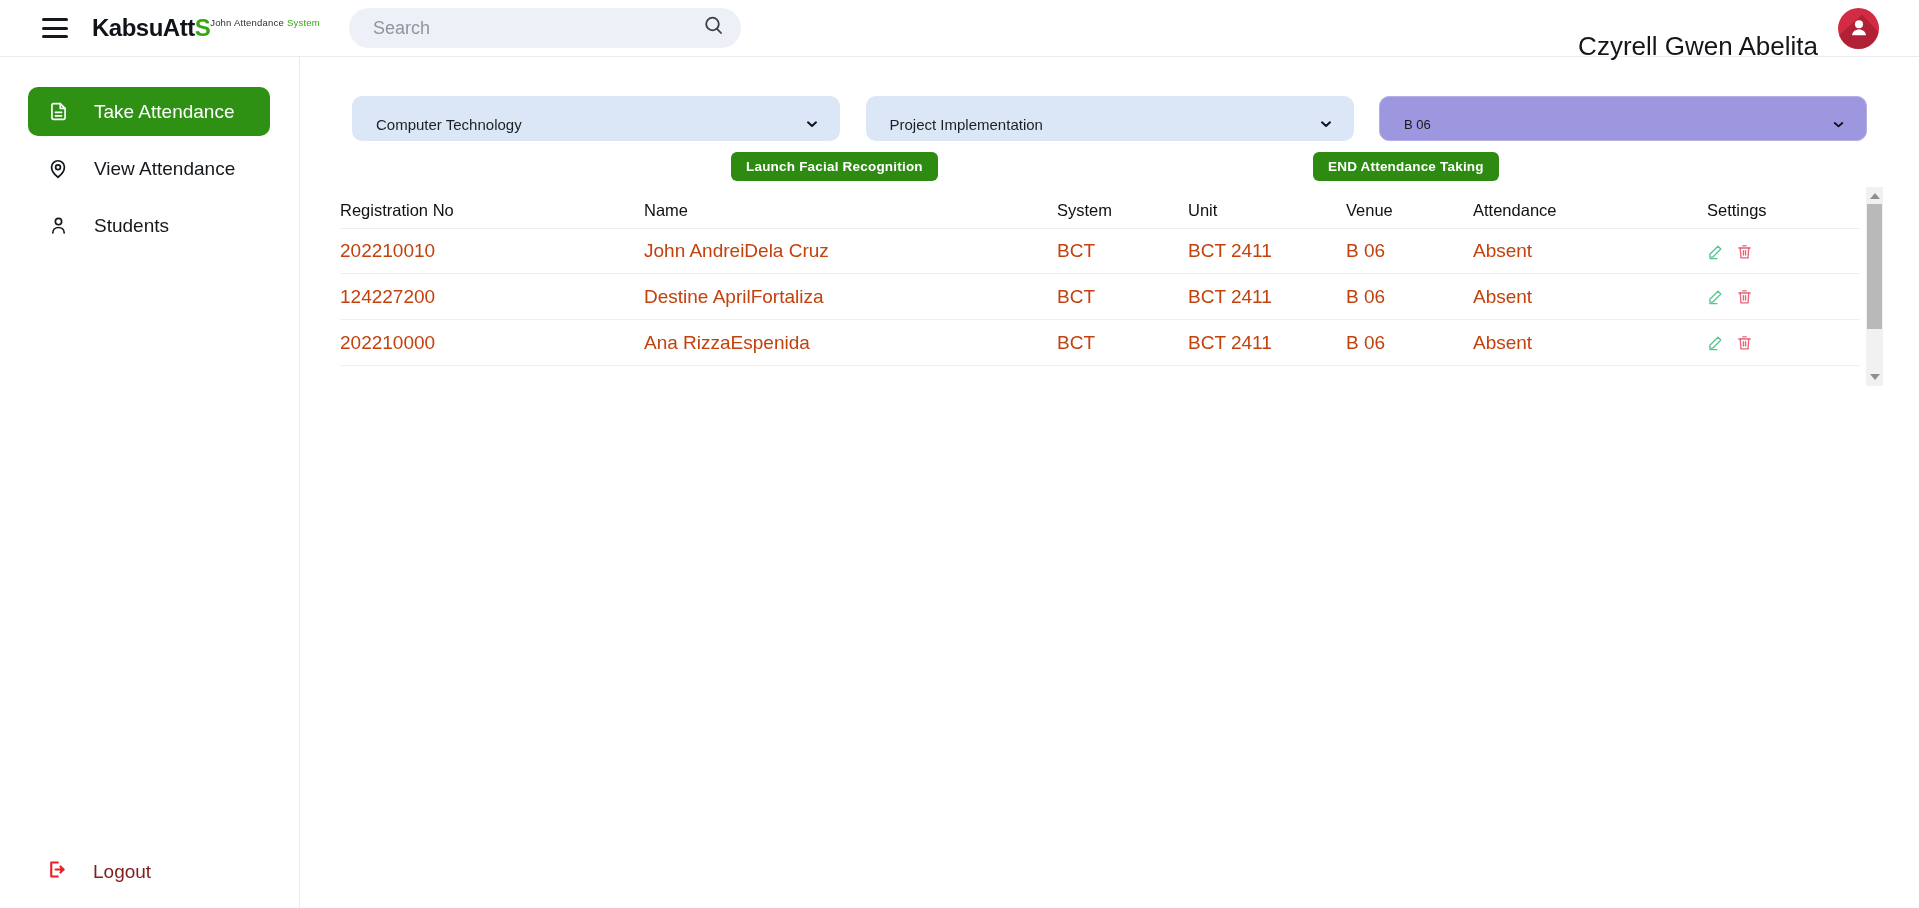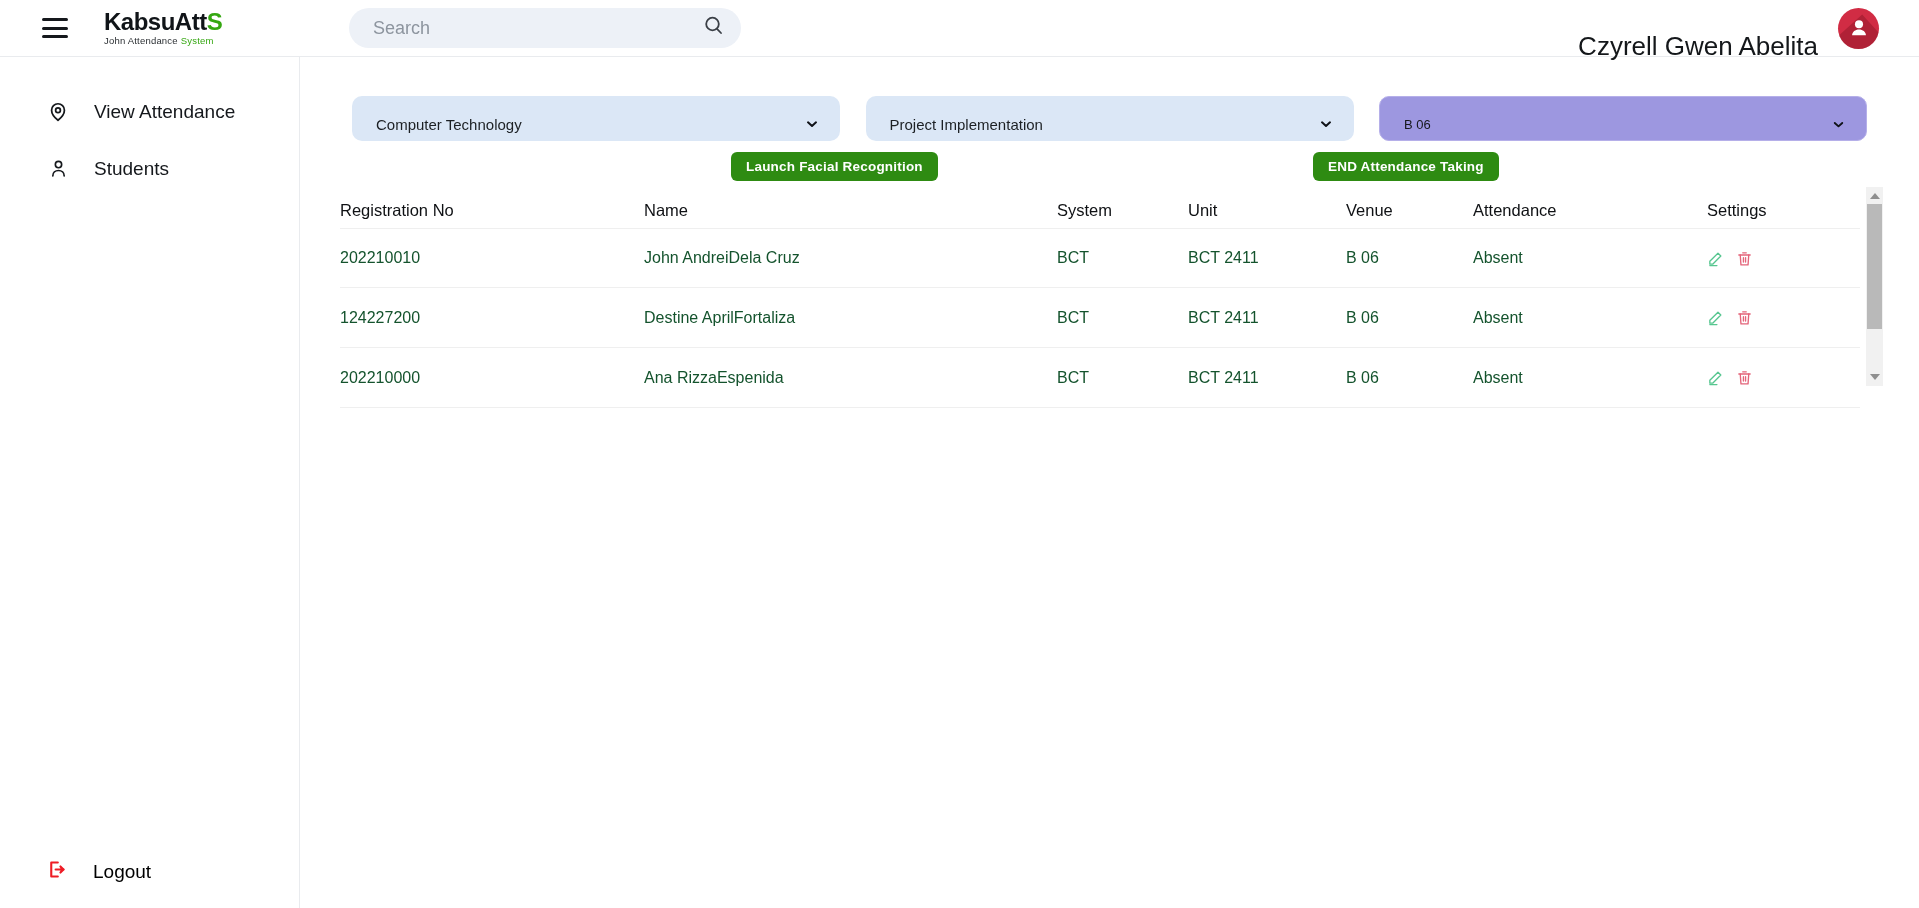--- a/index.html
+++ b/index.html
@@ -5,21 +5,21 @@
   * { margin:0; padding:0; box-sizing:border-box; }
   html,body { width:1919px; height:908px; background:#fff; overflow:hidden;
     font-family:"Liberation Sans", sans-serif; color:#1c1c1c; }
 
   
   .header { position:absolute; top:0; left:0; width:1919px; height:57px;
     background:#fff; border-bottom:1px solid #e9ebee; display:flex; align-items:center; z-index:5; }
   .hamburger { margin-left:42px; width:26px; height:20px; display:flex; flex-direction:column;
     justify-content:space-between; cursor:pointer; }
   .hamburger span { display:block; height:3px; border-radius:2px; background:#15181c; }
-  .logo { margin-left:36px; display:flex; flex-direction:column; line-height:1; }
+  .logo { margin-left:24px; display:flex; flex-direction:row; line-height:1; }
   .brand { font-size:24px; font-weight:bold; letter-spacing:-0.5px; color:#101418; }
   .brand .accent { color:#35a711; }
   .logo-sub { font-size:9.5px; color:#2b2f33; margin-top:2px; letter-spacing:0.2px; }
   .logo-sub .accent { color:#35a711; margin-left:3px; }
   .search-pill { position:absolute; left:349px; top:8px; width:392px; height:40px;
     background:#edf1f7; border-radius:20px; display:flex; align-items:center; padding:0 16px 0 24px;gap:9px; }
   .search-pill input { flex:1; border:none; outline:none; background:transparent;
     font-size:18px; color:#2a2e33; font-family:"Liberation Sans",sans-serif; }
   .search-pill input::placeholder { color:#8d959f; }
   .username { margin-left:auto; font-size:26px; color:#14171a;margin-top:36px; }
@@ -32,21 +32,21 @@
   
   .sidebar { position:absolute; top:57px; left:0; width:300px; height:851px;
     background:#fff; border-right:1px solid #e9ebee; }
   .nav { padding-top:30px; }
   .nav-item { margin:0 30px 8px 28px; width:242px; height:49px; border-radius:10px;
     display:flex; align-items:center; padding-left:18px; gap:24px; cursor:pointer;
     font-size:19px; color:#15181c; }
   .nav-item.active { background:#2e9113; color:#fff; }
   .nav-item .ico { width:24px; display:flex; align-items:center; justify-content:center; }
   .logout { position:absolute; left:46px; top:795px; display:flex; align-items:center; gap:26px;
-    font-size:19px; color:#000000; cursor:pointer; height:40px; }
+    font-size:19px; color:#7f1d1d; cursor:pointer; height:40px; }
 
   
   .main { position:absolute; top:57px; left:301px; width:1618px; height:851px; background:#fff; }
   .filters { margin-top:39px; padding:0 52px 0 51px; display:flex; justify-content:space-between; }
   .select { width:488px; height:45px; border-radius:10px; display:flex; align-items:center;
     padding:11px 20px 0 24px; cursor:pointer; position:relative; }
   .select.blue { background:#dbe7f6; }
   .select.purple { background:#9d97e0; border:1px solid #b5afe9; }
   .select .val { font-size:15px; color:#1c2024; }
   .select.purple .val { font-size:13px; color:#16181c; }
@@ -57,21 +57,21 @@
     border-radius:6px; font-size:13.5px; font-weight:bold; padding:0 15px; cursor:pointer;
     font-family:"Liberation Sans",sans-serif; letter-spacing:0.2px; }
   .gbtn.launch { left:430px; }
   .gbtn.end { left:1012px; }
 
   
   .table-wrap { position:relative; margin:11px 0 0 39px; width:1520px; }
   .trow { display:grid; grid-template-columns:304px 413px 131px 158px 127px 234px 153px;
     align-items:center; border-bottom:1px solid #efefef; }
   .thead { height:36px; font-weight:normal; font-size:16.5px; color:#0f1114; border-bottom:none; }
-  .tbody-row { height:60px; font-size:16px; color:#14532d; }
+  .tbody-row { height:46px; font-size:19px; color:#c2410c; }
   .cell-actions { display:flex; gap:12px; align-items:center; }
   .icon-btn { background:none; border:none; cursor:pointer; padding:0; display:flex; }
 
   
   .vscroll { position:absolute; left:1526px; top:-5px; width:17px; height:199px; background:#f1f1f1; }
   .vscroll .thumb { position:absolute; left:1px; top:17px; width:15px; height:125px; background:#b9b9b9; }
   .arr { position:absolute; left:4px; width:0; height:0; border-left:5px solid transparent;
     border-right:5px solid transparent; }
   .arr.up { top:6px; border-bottom:6px solid #8f8f8f; }
   .arr.down { bottom:6px; border-top:6px solid #8f8f8f; }
@@ -106,20 +106,31 @@
   <div class="avatar">
     <svg width="22" height="22" viewBox="0 0 24 24" fill="#ffffff">
       <circle cx="12" cy="8" r="4.4"></circle>
       <path d="M4.5 20c0-4 3.4-6.4 7.5-6.4s7.5 2.4 7.5 6.4z"></path>
     </svg>
   </div>
 </div>
 
 <div class="sidebar">
   <div class="nav">
+    <div class="nav-item active">
+      <span class="ico">
+        <svg width="21" height="21" viewBox="0 0 24 24" fill="none" stroke="#ffffff" stroke-width="1.9" stroke-linecap="round" stroke-linejoin="round">
+          <path d="M14 3H6a1.5 1.5 0 0 0-1.5 1.5v15A1.5 1.5 0 0 0 6 21h12a1.5 1.5 0 0 0 1.5-1.5V8.5z"></path>
+          <path d="M14 3v5.5h5.5"></path>
+          <line x1="8.5" y1="13" x2="15.5" y2="13"></line>
+          <line x1="8.5" y1="17" x2="15.5" y2="17"></line>
+        </svg>
+      </span>
+      <span>Take Attendance</span>
+    </div>
     <div class="nav-item">
       <span class="ico">
         <svg width="22" height="22" viewBox="0 0 24 24" fill="none" stroke="#15181c" stroke-width="1.9" stroke-linecap="round" stroke-linejoin="round">
           <path d="M12 21s-7-5.6-7-11a7 7 0 0 1 14 0c0 5.4-7 11-7 11z"></path>
           <circle cx="12" cy="10" r="2.6"></circle>
         </svg>
       </span>
       <span>View Attendance</span>
     </div>
     <div class="nav-item">

